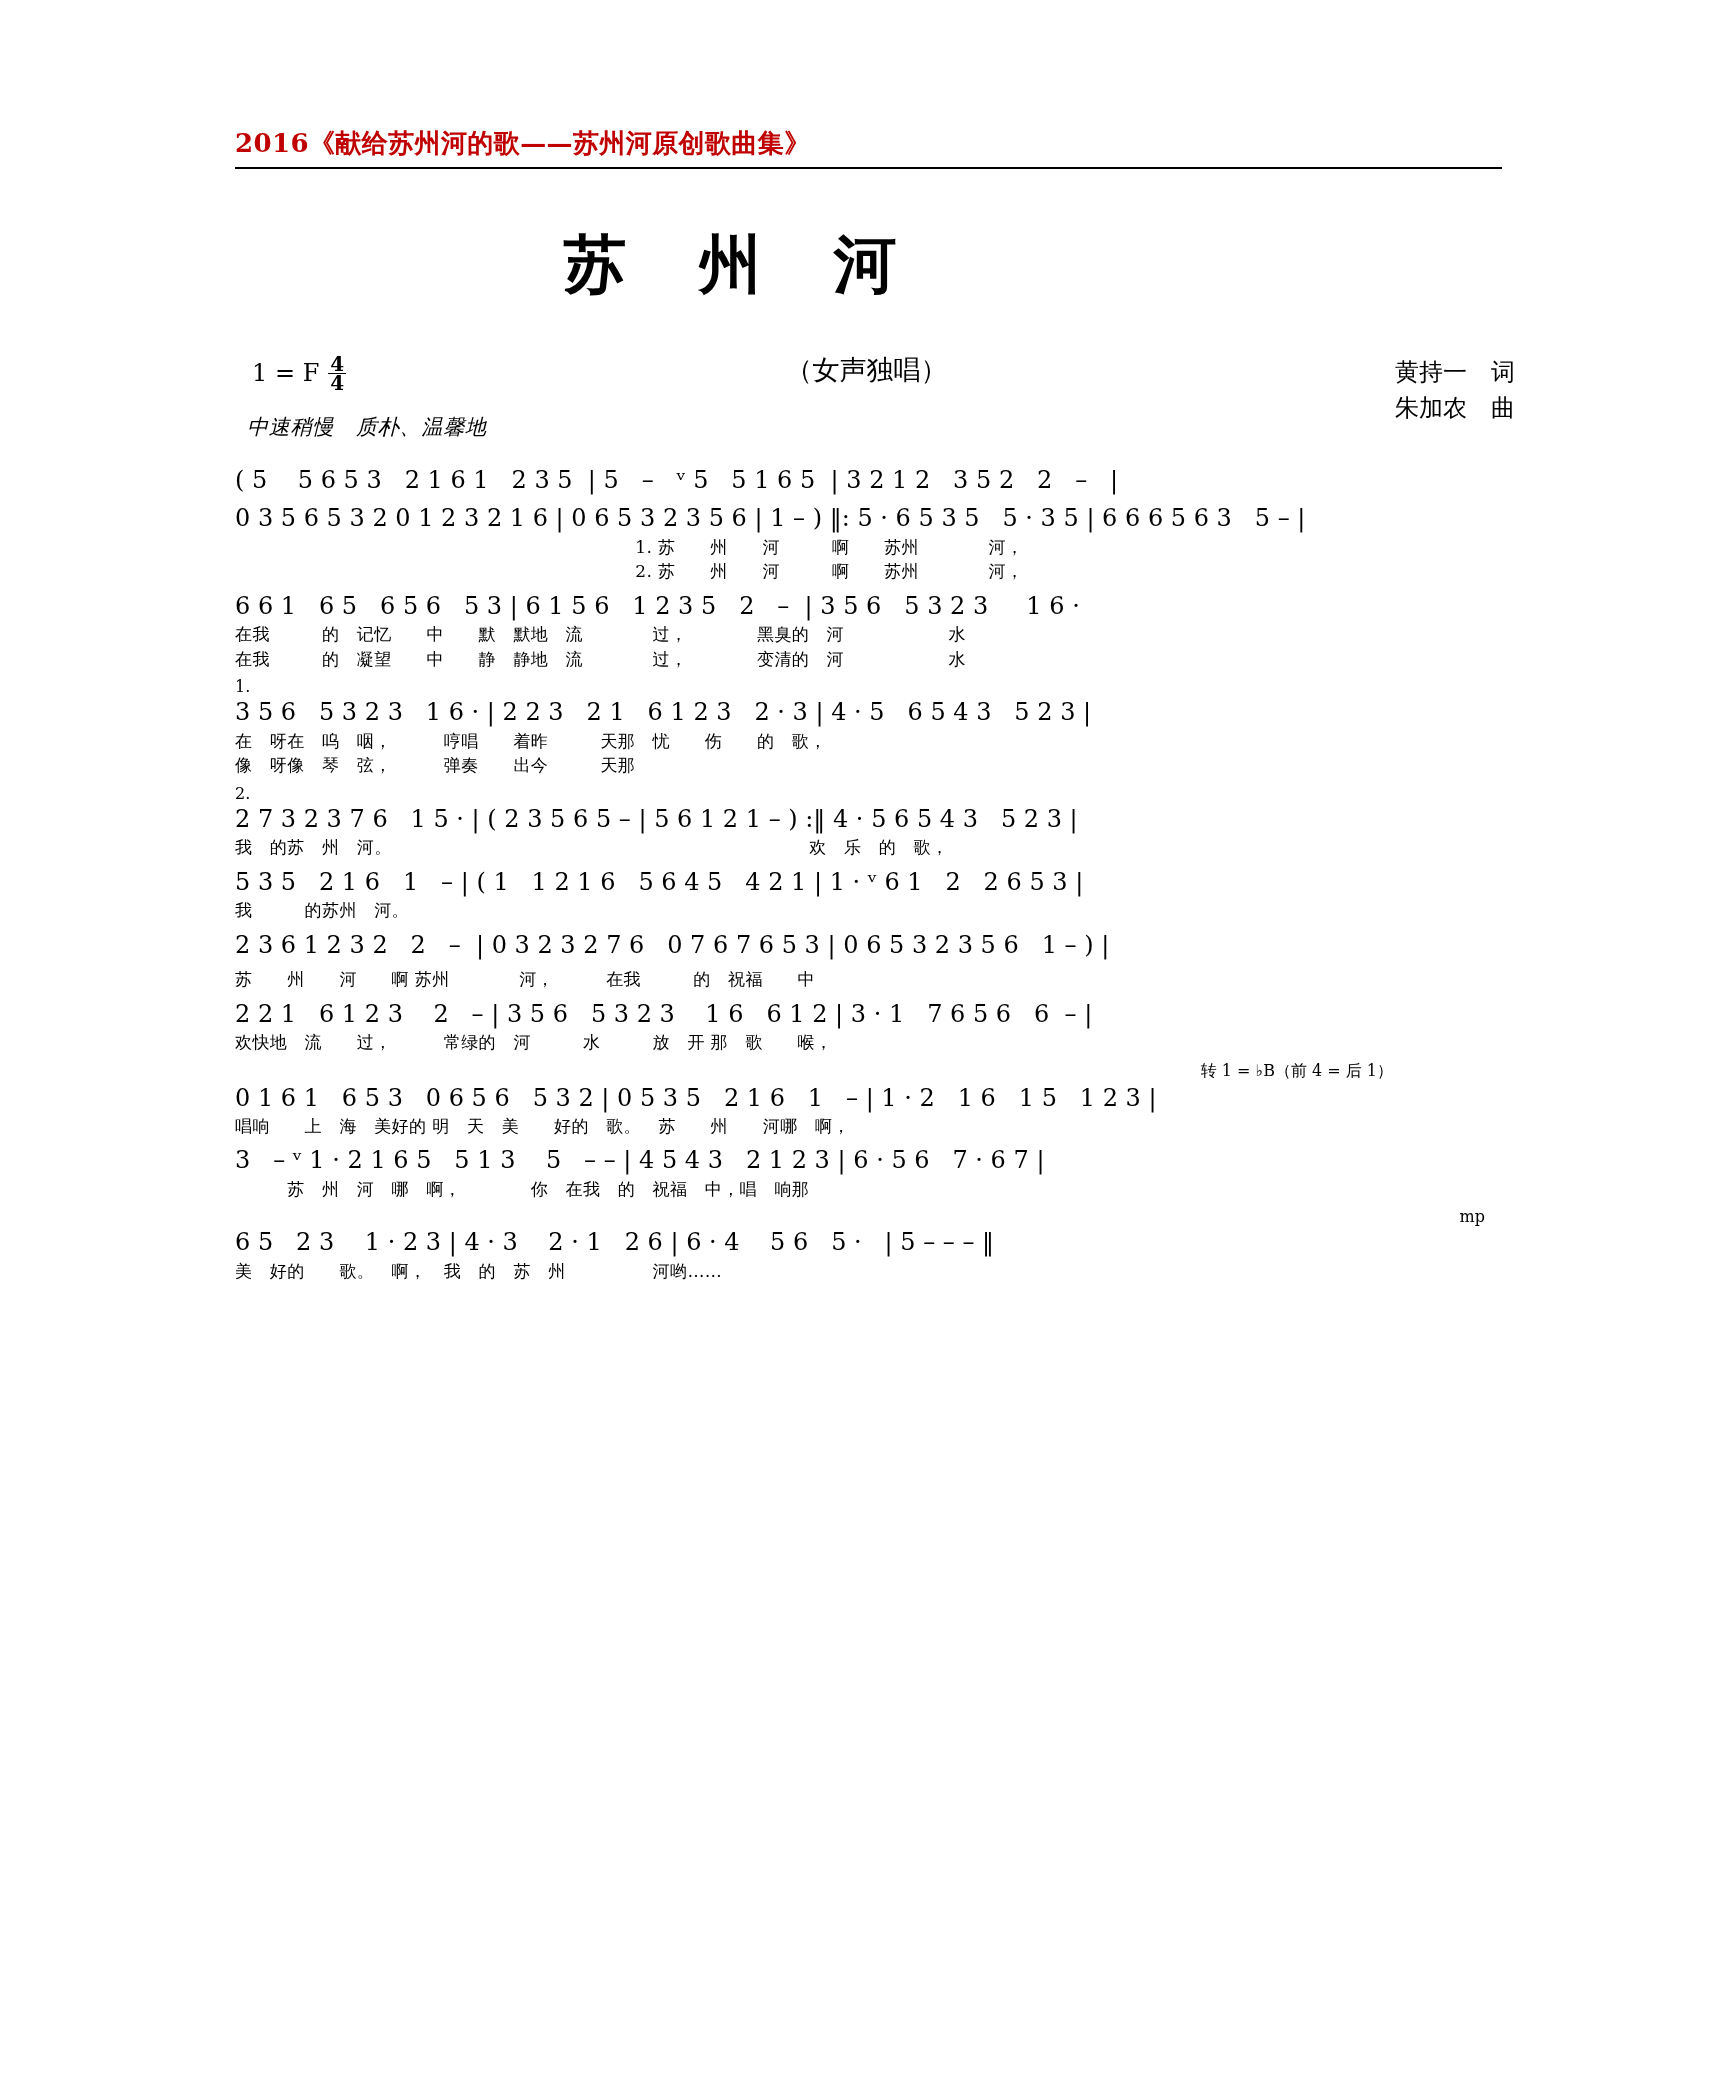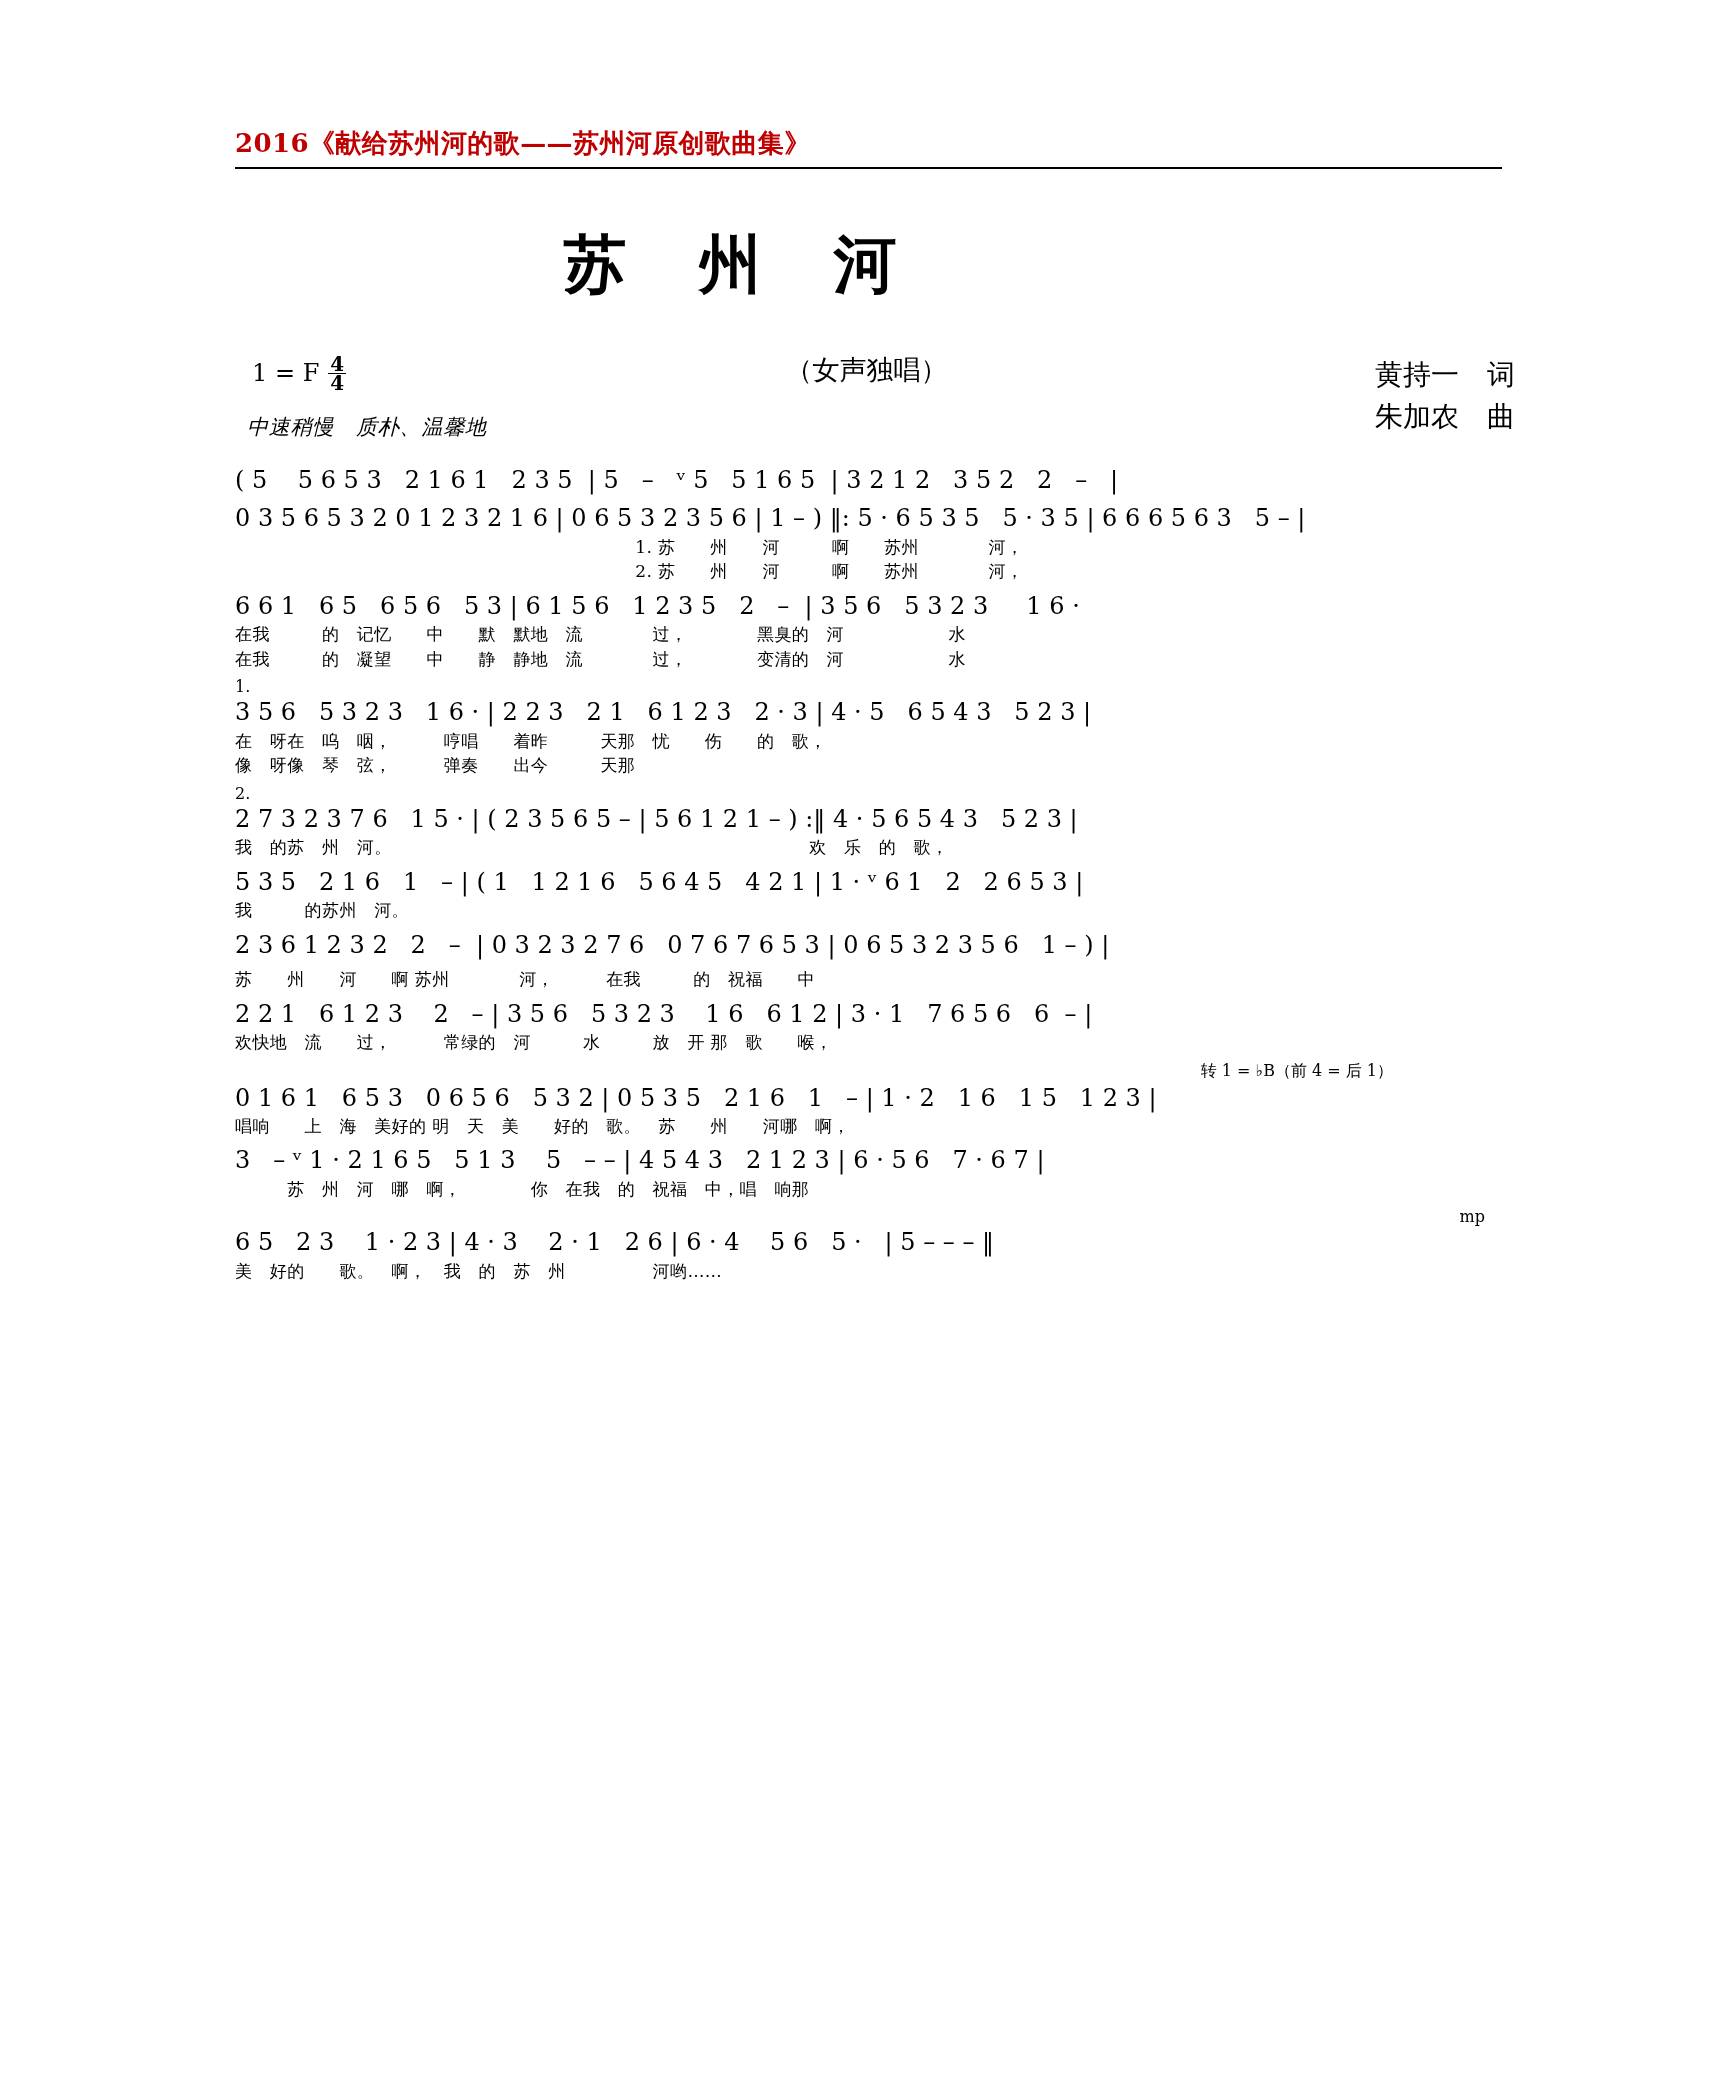--- a/index.html
+++ b/index.html
@@ -99,21 +99,21 @@
     font-family: "DejaVu Serif", serif;
     letter-spacing: 0.8px;
     font-style: italic;
   }
 
   .credits {
     position: absolute;
     right: 218px;
     top: 354px;
     text-align: left;
-    font-size: 28px;
+    font-size: 24px;
     font-family: "DejaVu Serif", serif;
     line-height: 1.5;
   }
 
   
   .systems {
     position: absolute;
     left: 235px;
     top: 464px;
     width: 1284px;

